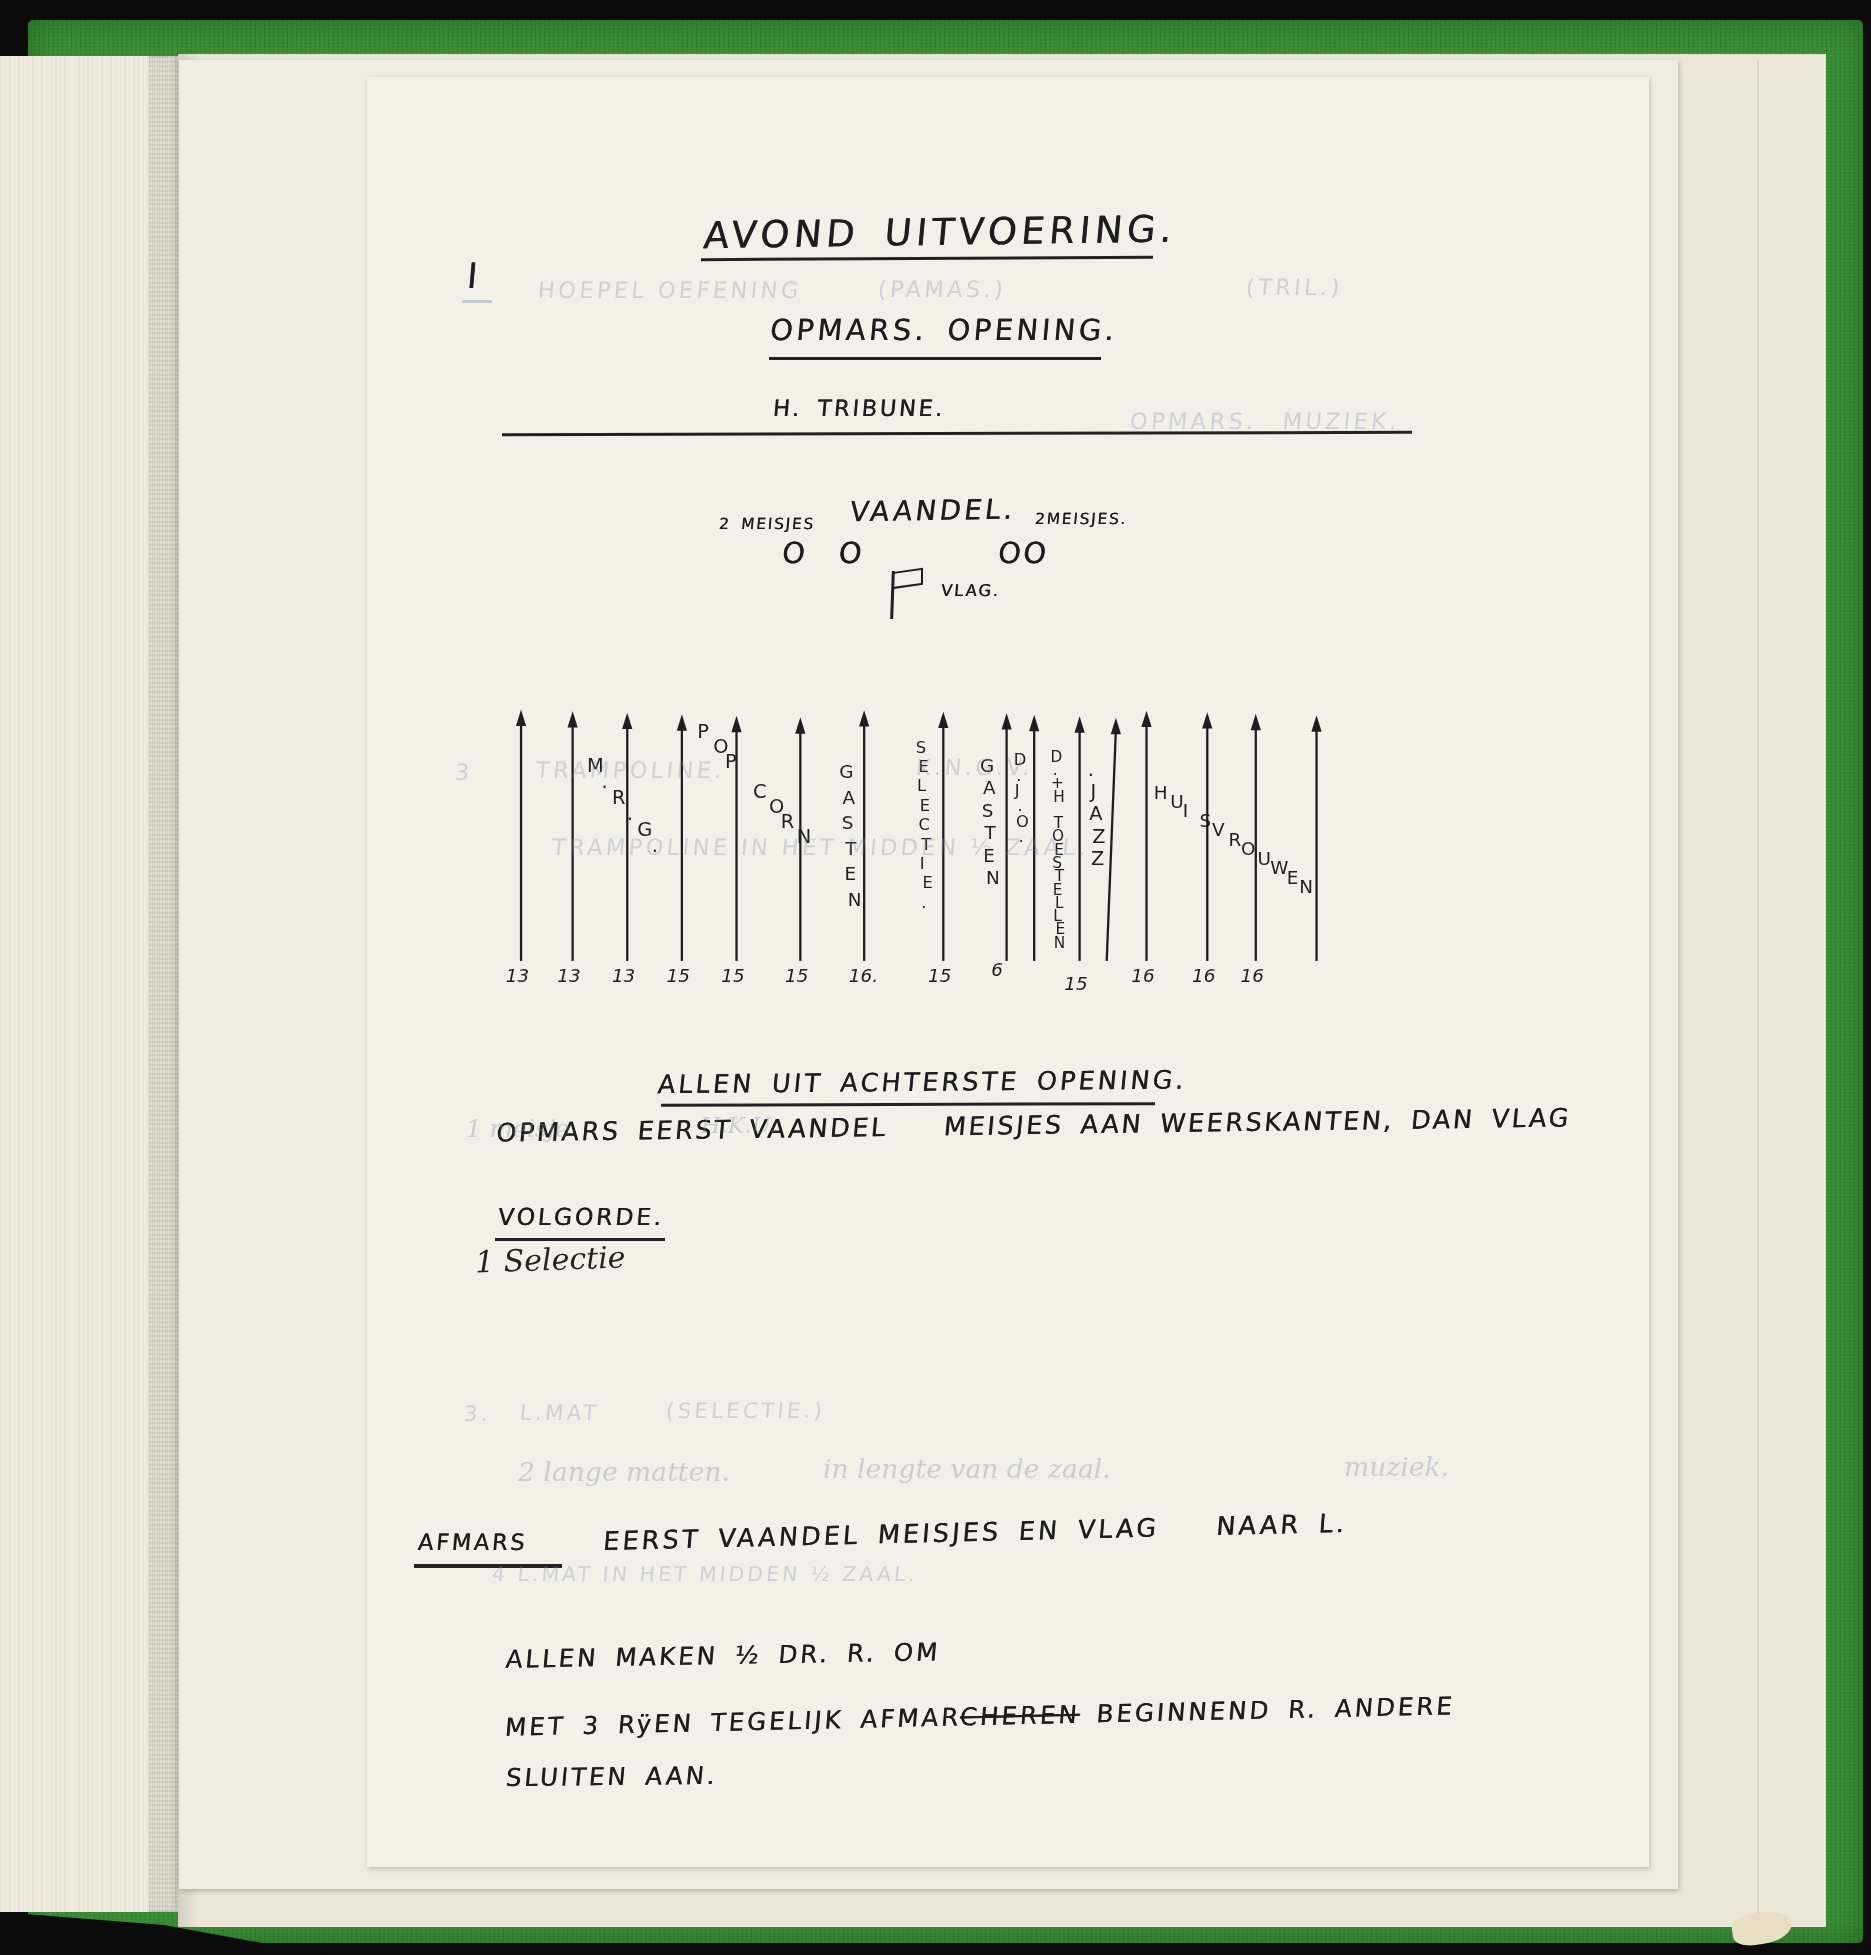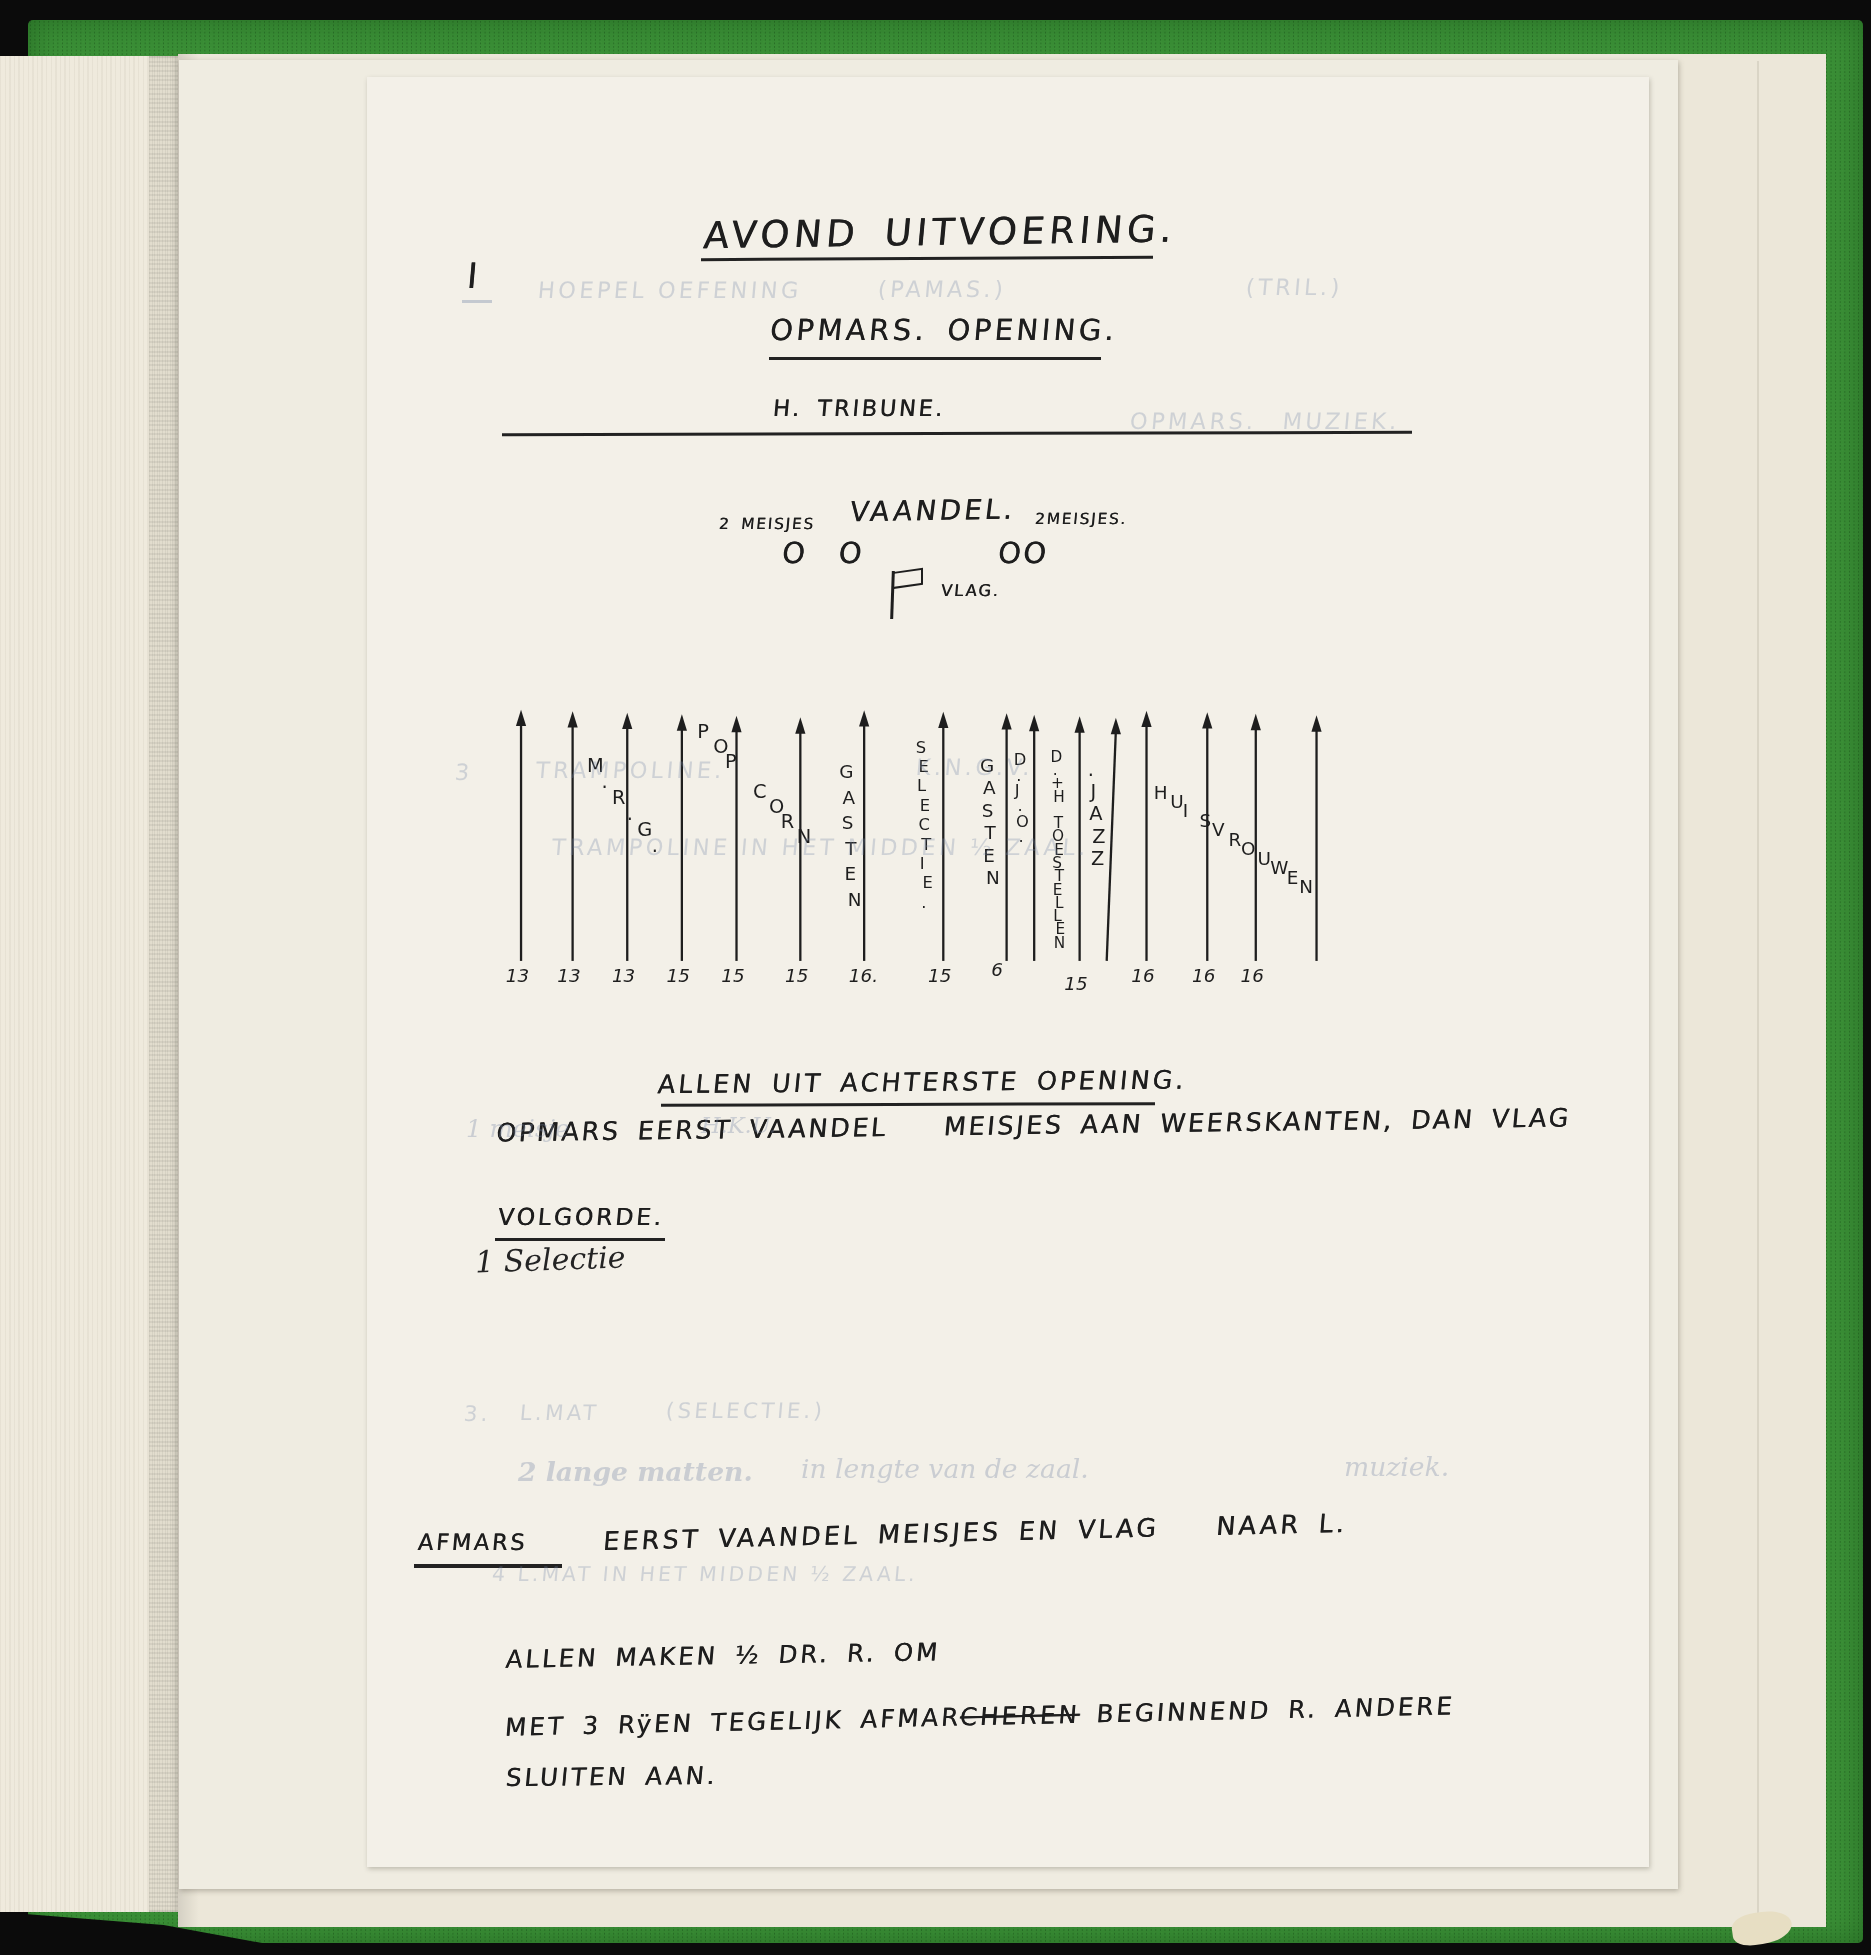--- a/index.html
+++ b/index.html
@@ -300,20 +300,20 @@
         <div class="abs bleed-caps" style="left: 763px; top: 331px; font-size: 22.5px;">OPMARS. MUZIEK.</div>
         <div class="abs bleed-caps" style="left: 88px; top: 682px; font-size: 22.5px;">3</div>
         <div class="abs bleed-caps" style="left: 169px; top: 680px; font-size: 22.5px;">TRAMPOLINE.</div>
         <div class="abs bleed-caps" style="left: 549px; top: 677px; font-size: 22.5px;">K.N.G.V.</div>
         <div class="abs bleed-caps" style="left: 185px; top: 757px; font-size: 22.5px;">TRAMPOLINE IN HET MIDDEN ½ ZAAL.</div>
         <div class="abs bleed-cur" style="left: 82px; top: 1037px; font-size: 24.5px;">1 meisje</div>
         <div class="abs bleed-cur" style="left: 317px; top: 1035px; font-size: 22.5px;">H.K.U.</div>
         <div class="abs bleed-caps" style="left: 97px; top: 1324px; font-size: 21.4px;">3.</div>
         <div class="abs bleed-caps" style="left: 153px; top: 1323px; font-size: 21.4px;">L.MAT</div>
         <div class="abs bleed-caps" style="left: 299px; top: 1321px; font-size: 21.4px;">(SELECTIE.)</div>
-        <div class="abs bleed-cur" style="left: 134px; top: 1379px; font-size: 26.6px; font-weight: bold;">2 lange matten.</div>
-        <div class="abs bleed-cur" style="left: 417px; top: 1376px; font-size: 26.6px; font-style: italic;">in lengte van de zaal.</div>
+        <div class="abs bleed-cur" style="left: 134px; top: 1379px; font-size: 26.6px;">2 lange matten.</div>
+        <div class="abs bleed-cur" style="left: 439px; top: 1376px; font-size: 26.6px; font-style: italic;">in lengte van de zaal.</div>
         <div class="abs bleed-cur" style="left: 960px; top: 1374px; font-size: 26.6px;">muziek.</div>
         <div class="abs bleed-caps" style="left: 125px; top: 1485px; font-size: 20.4px;">4 L.MAT IN HET MIDDEN ½ ZAAL.</div>
       </div>
   </div>
 </div>
 
 
 </body></html>

